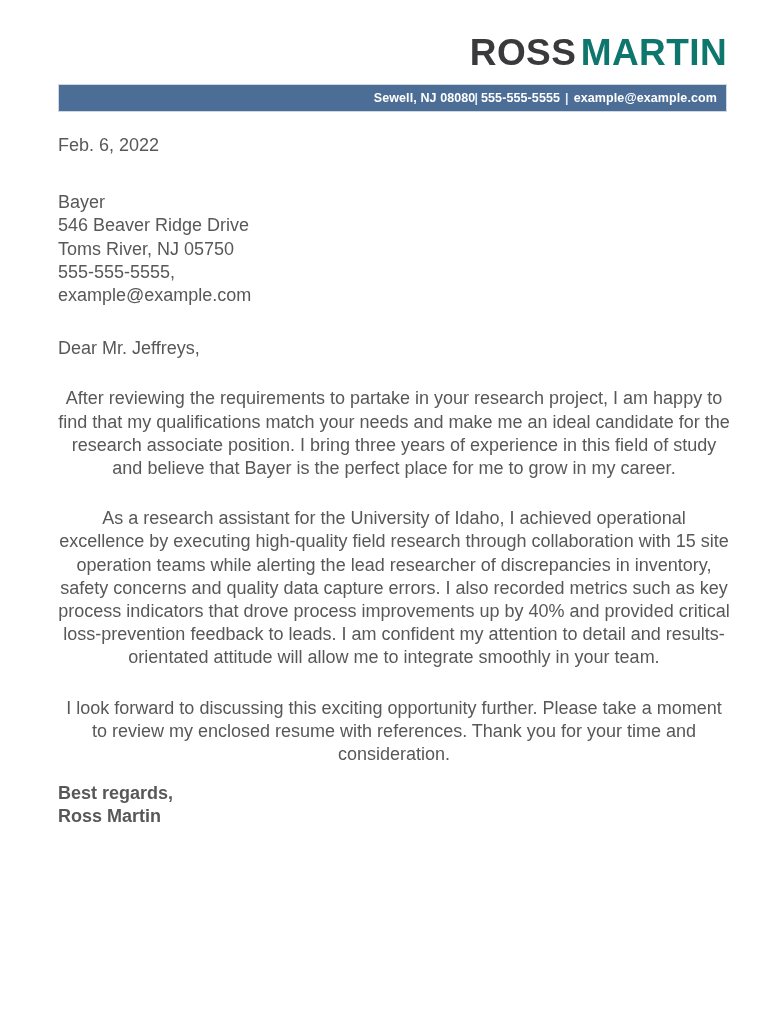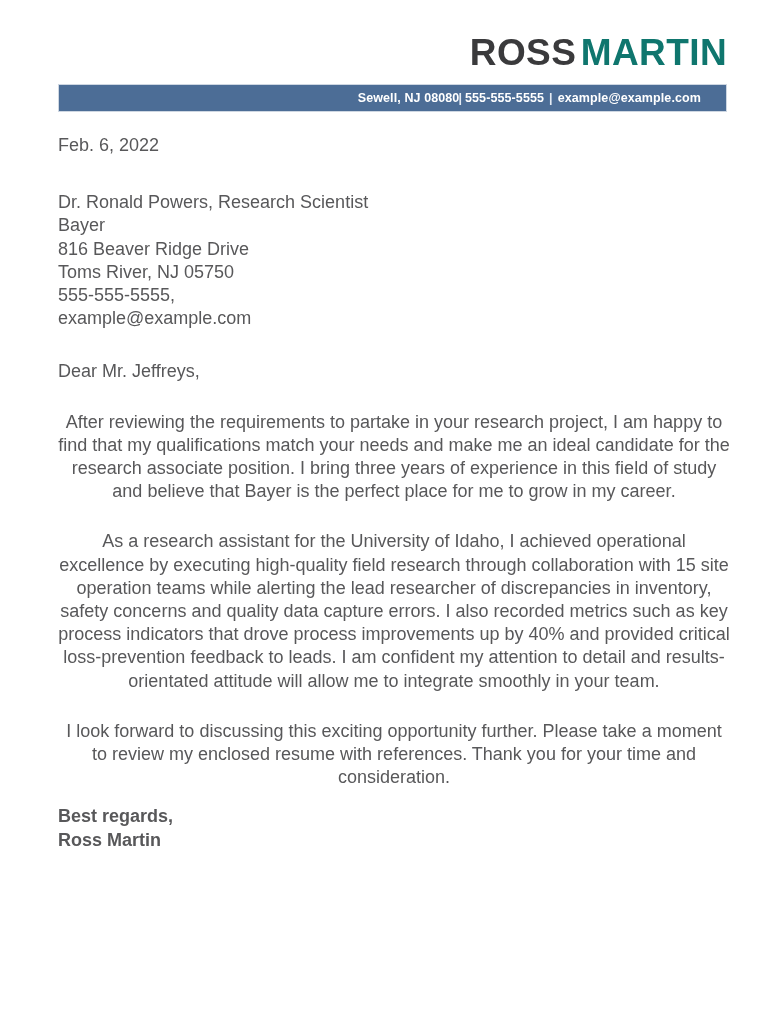--- a/index.html
+++ b/index.html
@@ -50,21 +50,21 @@
     left: 58px;
     top: 84px;
     width: 669px;
     height: 28px;
     box-sizing: border-box;
     background: #4c6d96;
     border: 1px solid #ced7e2;
     display: flex;
     align-items: center;
     justify-content: flex-end;
-    padding-right: 25px;
+    padding-right: 9px;
   }
 
   .contact-line {
     color: #ffffff;
     font-size: 12.5px;
     font-weight: bold;
     letter-spacing: 0.1px;
     white-space: nowrap;
   }
   .contact-sep {
@@ -120,23 +120,22 @@
       </div>
     </div>
 
   </div>
 
   <div class="letter-body">
 
     <div class="date-line">Feb. 6, 2022</div>
 
     <div class="recipient">
-      <div>Dr. Ronald Powers, Research Scientist</div>
       <div>Bayer</div>
-      <div>816 Beaver Ridge Drive</div>
+      <div>546 Beaver Ridge Drive</div>
       <div>Toms River, NJ 05750</div>
       <div>555-555-5555,</div>
       <div>example@example.com</div>
     </div>
 
     <div class="salutation">Dear Mr. Jeffreys,</div>
 
     <p class="para">After reviewing the requirements to partake in your research project, I am happy to find that my qualifications match your needs and make me an ideal candidate for the research associate position. I bring three years of experience in this field of study and believe that Bayer is the perfect place for me to grow in my career.</p>
     <p class="para">As a research assistant for the University of Idaho, I achieved operational excellence by executing high-quality field research through collaboration with 15 site operation teams while alerting the lead researcher of discrepancies in inventory, safety concerns and quality data capture errors. I also recorded metrics such as key process indicators that drove process improvements up by 40% and provided critical loss-prevention feedback to leads. I am confident my attention to detail and results-orientated attitude will allow me to integrate smoothly in your team.</p>
     <p class="para">I look forward to discussing this exciting opportunity further. Please take a moment to review my enclosed resume with references. Thank you for your time and consideration.</p>

